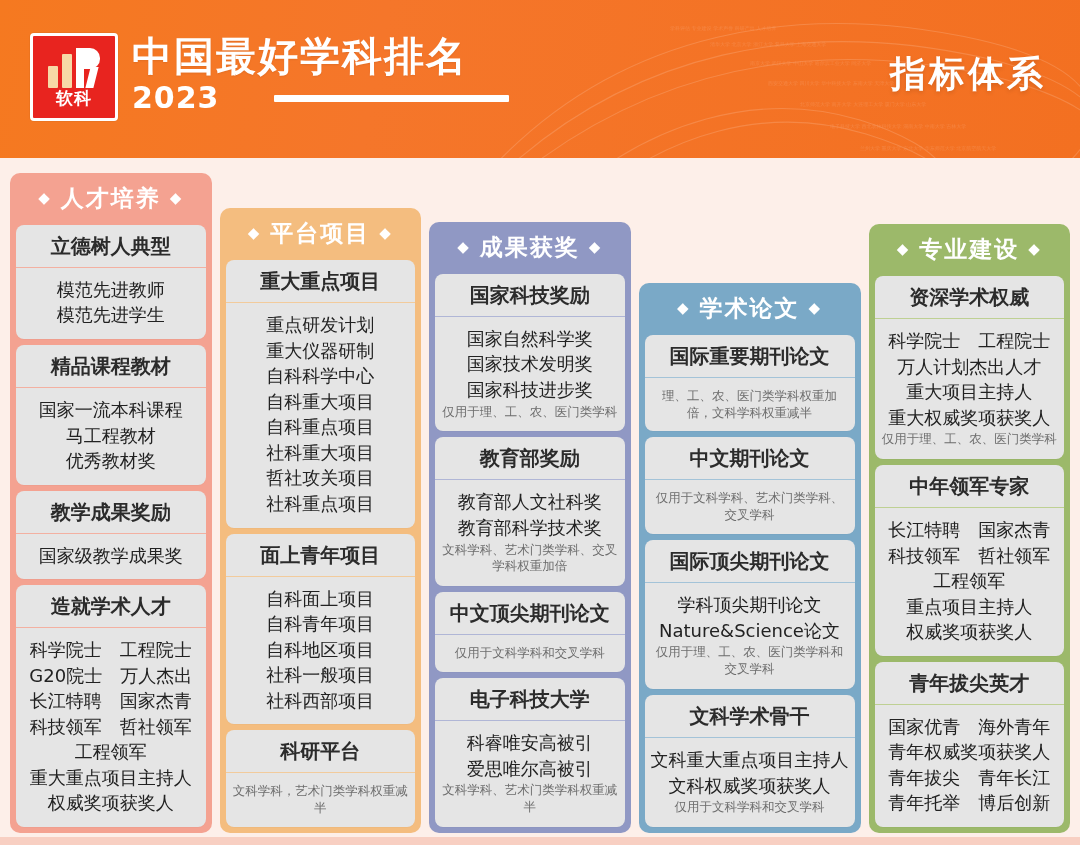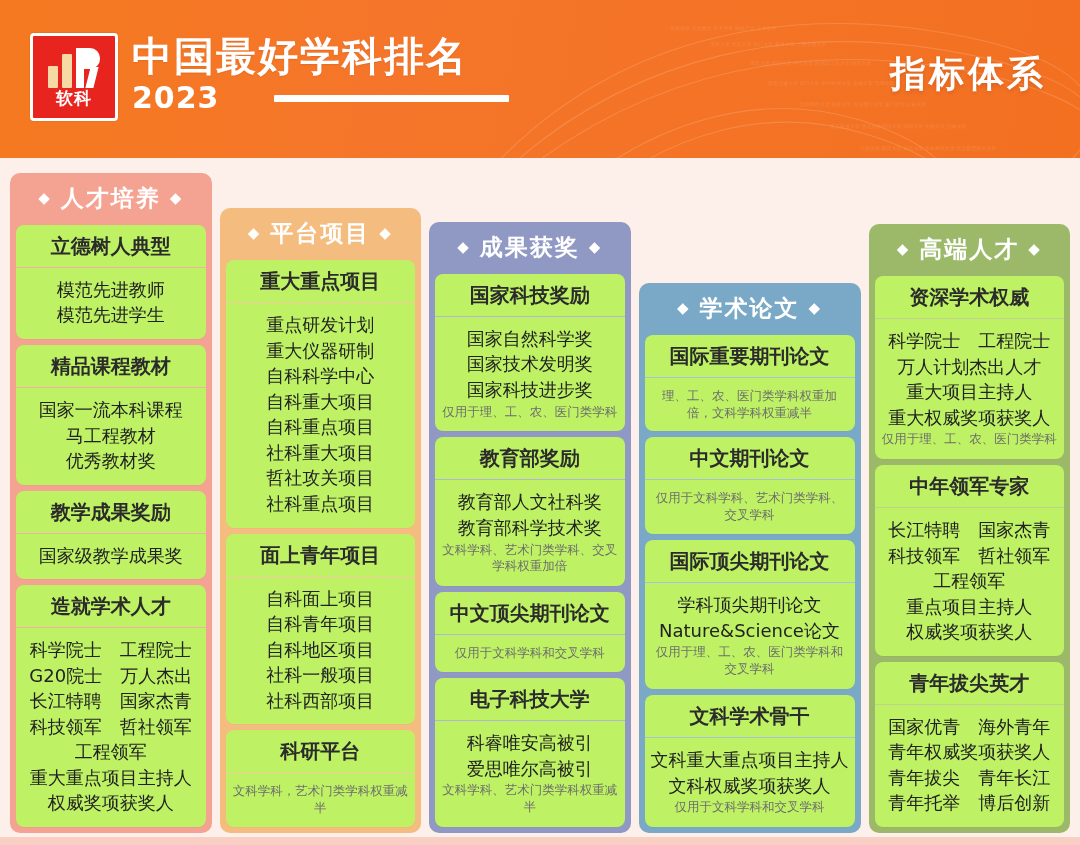--- a/index.html
+++ b/index.html
@@ -62,21 +62,21 @@
     flex:1 1 0;border-radius:10px;padding:6px;box-sizing:border-box;
     display:flex;flex-direction:column;gap:6px;
   }
   .col-title{
     text-align:center;color:#ffffff;font-size:23px;font-weight:700;
     letter-spacing:2px;padding:8px 0 9px 0;line-height:1;
   }
   .col-title .dia{font-size:15px;vertical-align:3px;margin:0 9px;}
 
   .grp{
-    background:#bef264;border-radius:8px;overflow:hidden;
+    background:#e5e5e5;border-radius:8px;overflow:hidden;
     box-shadow:0 1px 0 rgba(0,0,0,.02);
   }
   .grp-head{
     text-align:center;font-size:20px;font-weight:700;color:#2b2b2b;
     padding:10px 4px 10px 4px;line-height:1.1;
   }
   .grp-body{
     text-align:center;padding:9px 6px 11px 6px;
     border-top:1px solid transparent;
   }
@@ -281,21 +281,21 @@
           <div class="grp">
             <div class="grp-head">文科学术骨干</div>
             <div class="grp-body">
               <div class="item">文科重大重点项目主持人</div>
               <div class="item">文科权威奖项获奖人</div>
               <div class="note">仅用于文科学科和交叉学科</div>
             </div>
           </div>
         </div>
         <div class="col c5">
-          <div class="col-title"><span class="dia">◆</span><span>高端人才</span><span class="dia">◆</span></div>
+          <div class="col-title"><span class="dia">◆</span><span>专业建设</span><span class="dia">◆</span></div>
           <div class="grp">
             <div class="grp-head">资深学术权威</div>
             <div class="grp-body">
               <div class="item">科学院士　工程院士</div>
               <div class="item">万人计划杰出人才</div>
               <div class="item">重大项目主持人</div>
               <div class="item">重大权威奖项获奖人</div>
               <div class="note">仅用于理、工、农、医门类学科</div>
             </div>
           </div>

